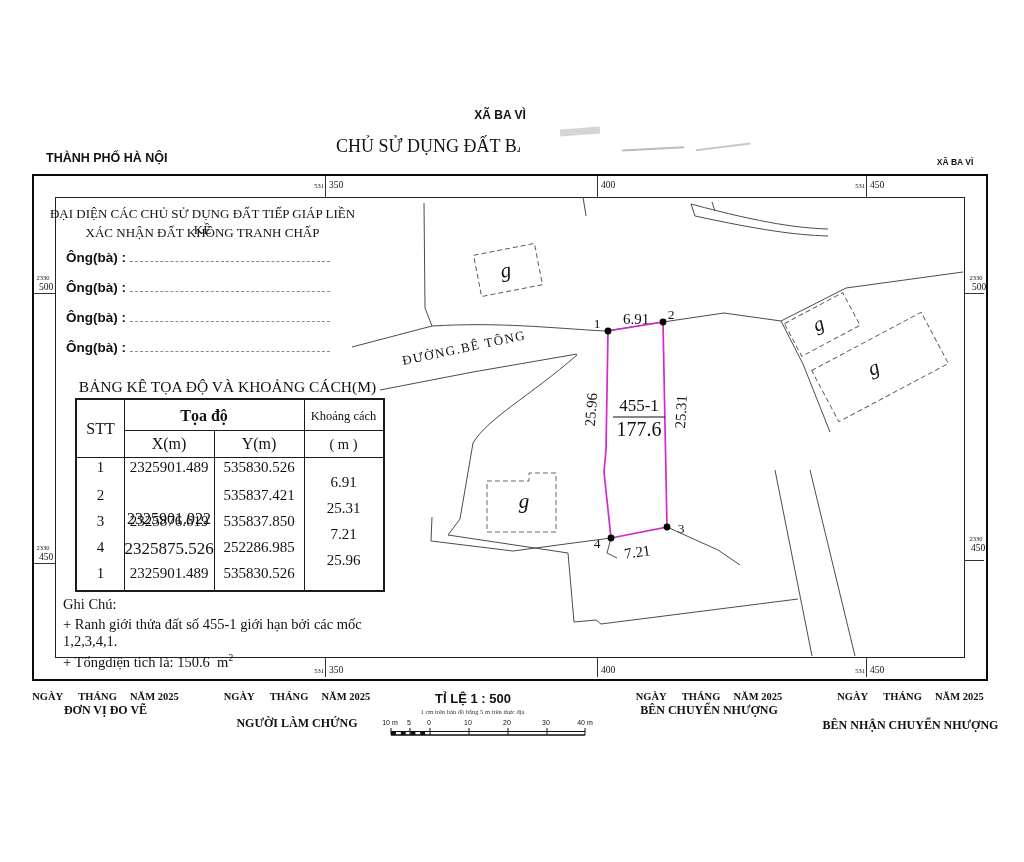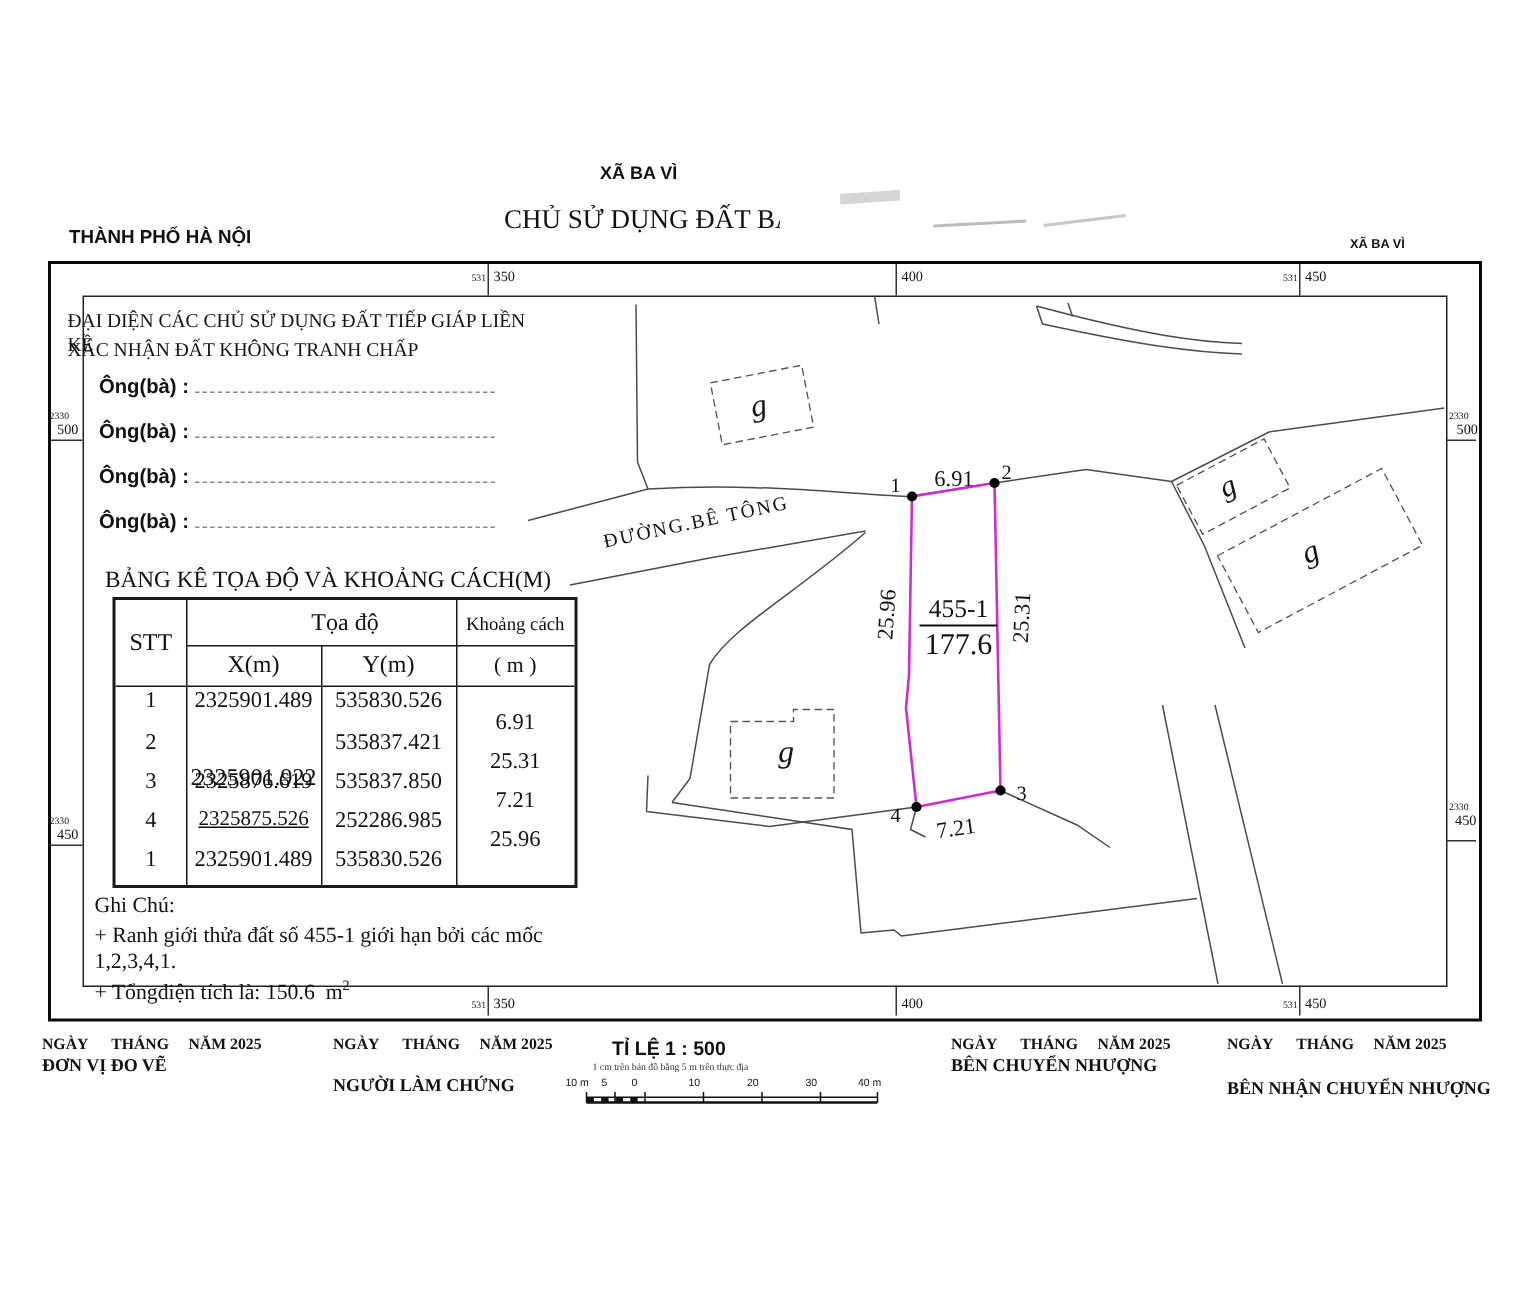--- a/index.html
+++ b/index.html
@@ -1,19 +1,19 @@
 <!DOCTYPE html>
 <html><head>
 <meta charset="utf-8">
 <style>
   html,body{margin:0;padding:0;background:#e8e8e8;}
   .canvas{position:relative;width:1024px;height:862px;background:#ffffff;overflow:hidden;
           font-family:"Liberation Serif",serif;color:#111;}
   .abs{position:absolute;}
-  .ctr{text-align:left;}
+  .ctr{text-align:center;}
   .rt{text-align:right;}
   .sans{font-family:"Liberation Sans",sans-serif;}
   .serif{font-family:"Liberation Serif",serif;}
   .b{font-weight:bold;}
   .pre{white-space:pre;}
   .tick{background:#333;}
   .gl-s{font-size:6.5px;}
   .gl-b{font-size:9.5px;}
   .frame{border:2.5px solid #0a0a0a;}
   .iframe{border:1px solid #222;}
@@ -162,40 +162,40 @@
 
   <div class="abs tbl" style="left:75px;top:398px;width:306px;height:190px;">
 
     <div class="tline" style="left:47px;top:0;width:1px;height:190px;"></div>
     <div class="tline" style="left:137px;top:30px;width:1px;height:160px;"></div>
     <div class="tline" style="left:227px;top:0;width:1px;height:190px;"></div>
     <div class="tline" style="left:47px;top:30px;width:259px;height:1px;"></div>
     <div class="tline" style="left:0;top:57px;width:306px;height:1px;"></div>
 
     <div class="cell serif" style="left:0;top:0;width:47px;height:57px;line-height:57px;font-size:16px;">STT</div>
-    <div class="cell serif" style="left:63px;top:2px;width:180px;height:28px;line-height:28px;font-size:16px;">Tọa độ</div>
+    <div class="cell serif" style="left:37px;top:2px;width:180px;height:28px;line-height:28px;font-size:16px;font-weight:bold;">Tọa độ</div>
     <div class="cell serif" style="left:47px;top:31px;width:90px;height:26px;line-height:26px;font-size:16px;">X(m)</div>
     <div class="cell serif" style="left:137px;top:31px;width:90px;height:26px;line-height:26px;font-size:16px;">Y(m)</div>
     <div class="cell serif" style="left:227px;top:4px;width:79px;height:24px;line-height:24px;font-size:12.5px;">Khoảng cách</div>
     <div class="cell serif" style="left:227px;top:31px;width:79px;height:26px;line-height:26px;font-size:14.5px;">( m )</div>
 
     <div class="cell serif" style="left:0;top:59px;width:47px;font-size:15px;">1</div>
     <div class="cell serif" style="left:47px;top:59px;width:90px;font-size:15px;">2325901.489</div>
     <div class="cell serif" style="left:137px;top:59px;width:90px;font-size:15px;">535830.526</div>
 
     <div class="cell serif" style="left:0;top:87px;width:47px;font-size:15px;">2</div>
     <div class="cell serif" style="left:47px;top:87px;width:90px;font-size:16px;margin-top:23px;">2325901.922</div>
     <div class="cell serif" style="left:137px;top:87px;width:90px;font-size:15px;">535837.421</div>
 
     <div class="cell serif" style="left:0;top:113px;width:47px;font-size:15px;">3</div>
     <div class="cell serif" style="left:47px;top:113px;width:90px;font-size:15px;">2325876.619</div>
     <div class="cell serif" style="left:137px;top:113px;width:90px;font-size:15px;">535837.850</div>
 
     <div class="cell serif" style="left:0;top:139px;width:47px;font-size:15px;">4</div>
-    <div class="cell serif" style="left:47px;top:139px;width:90px;font-size:14px;text-decoration:underline;">2325875.526</div>
+    <div class="cell serif" style="left:47px;top:139px;width:90px;font-size:17px;">2325875.526</div>
     <div class="cell serif" style="left:137px;top:139px;width:90px;font-size:15px;">252286.985</div>
 
     <div class="cell serif" style="left:0;top:165px;width:47px;font-size:15px;">1</div>
     <div class="cell serif" style="left:47px;top:165px;width:90px;font-size:15px;">2325901.489</div>
     <div class="cell serif" style="left:137px;top:165px;width:90px;font-size:15px;">535830.526</div>
 
     <div class="cell serif" style="left:227px;top:74px;width:79px;font-size:15px;">6.91</div>
     <div class="cell serif" style="left:227px;top:100px;width:79px;font-size:15px;">25.31</div>
     <div class="cell serif" style="left:227px;top:126px;width:79px;font-size:15px;">7.21</div>
     <div class="cell serif" style="left:227px;top:152px;width:79px;font-size:15px;">25.96</div>

